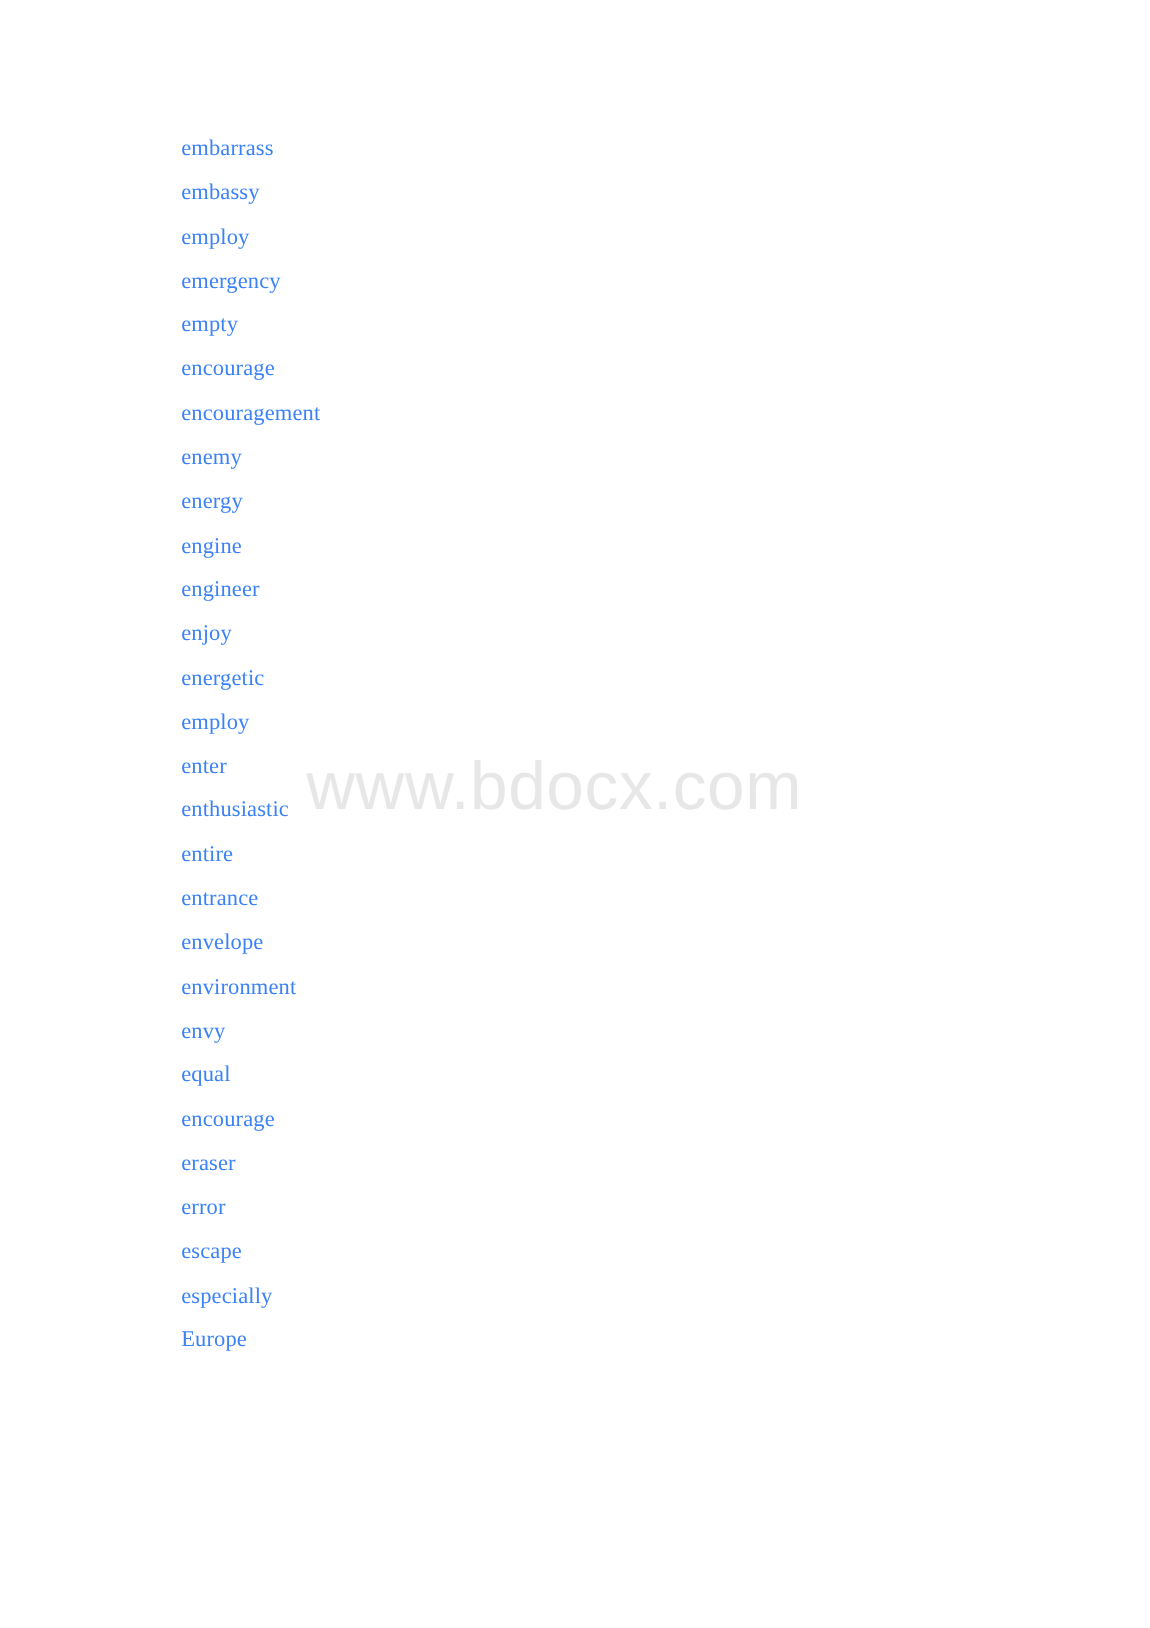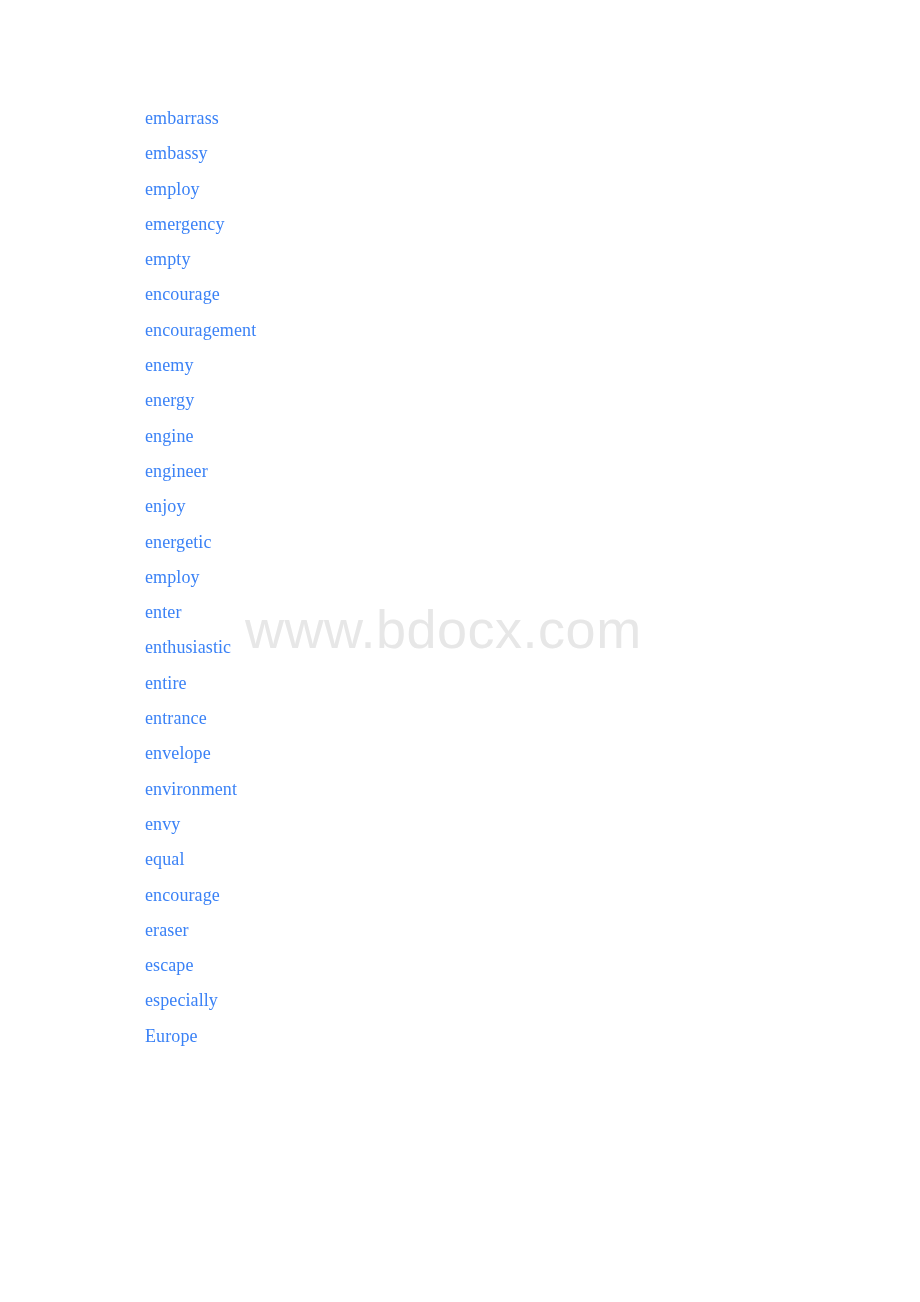--- a/index.html
+++ b/index.html
@@ -86,18 +86,19 @@
       <li>enter</li>
       <li>enthusiastic</li>
       <li>entire</li>
       <li>entrance</li>
       <li>envelope</li>
       <li>environment</li>
       <li>envy</li>
       <li>equal</li>
       <li>encourage</li>
       <li>eraser</li>
+      <li>error</li>
       <li>escape</li>
       <li>especially</li>
       <li>Europe</li>
     </ul>
 
 </div>
 
 </body></html>

